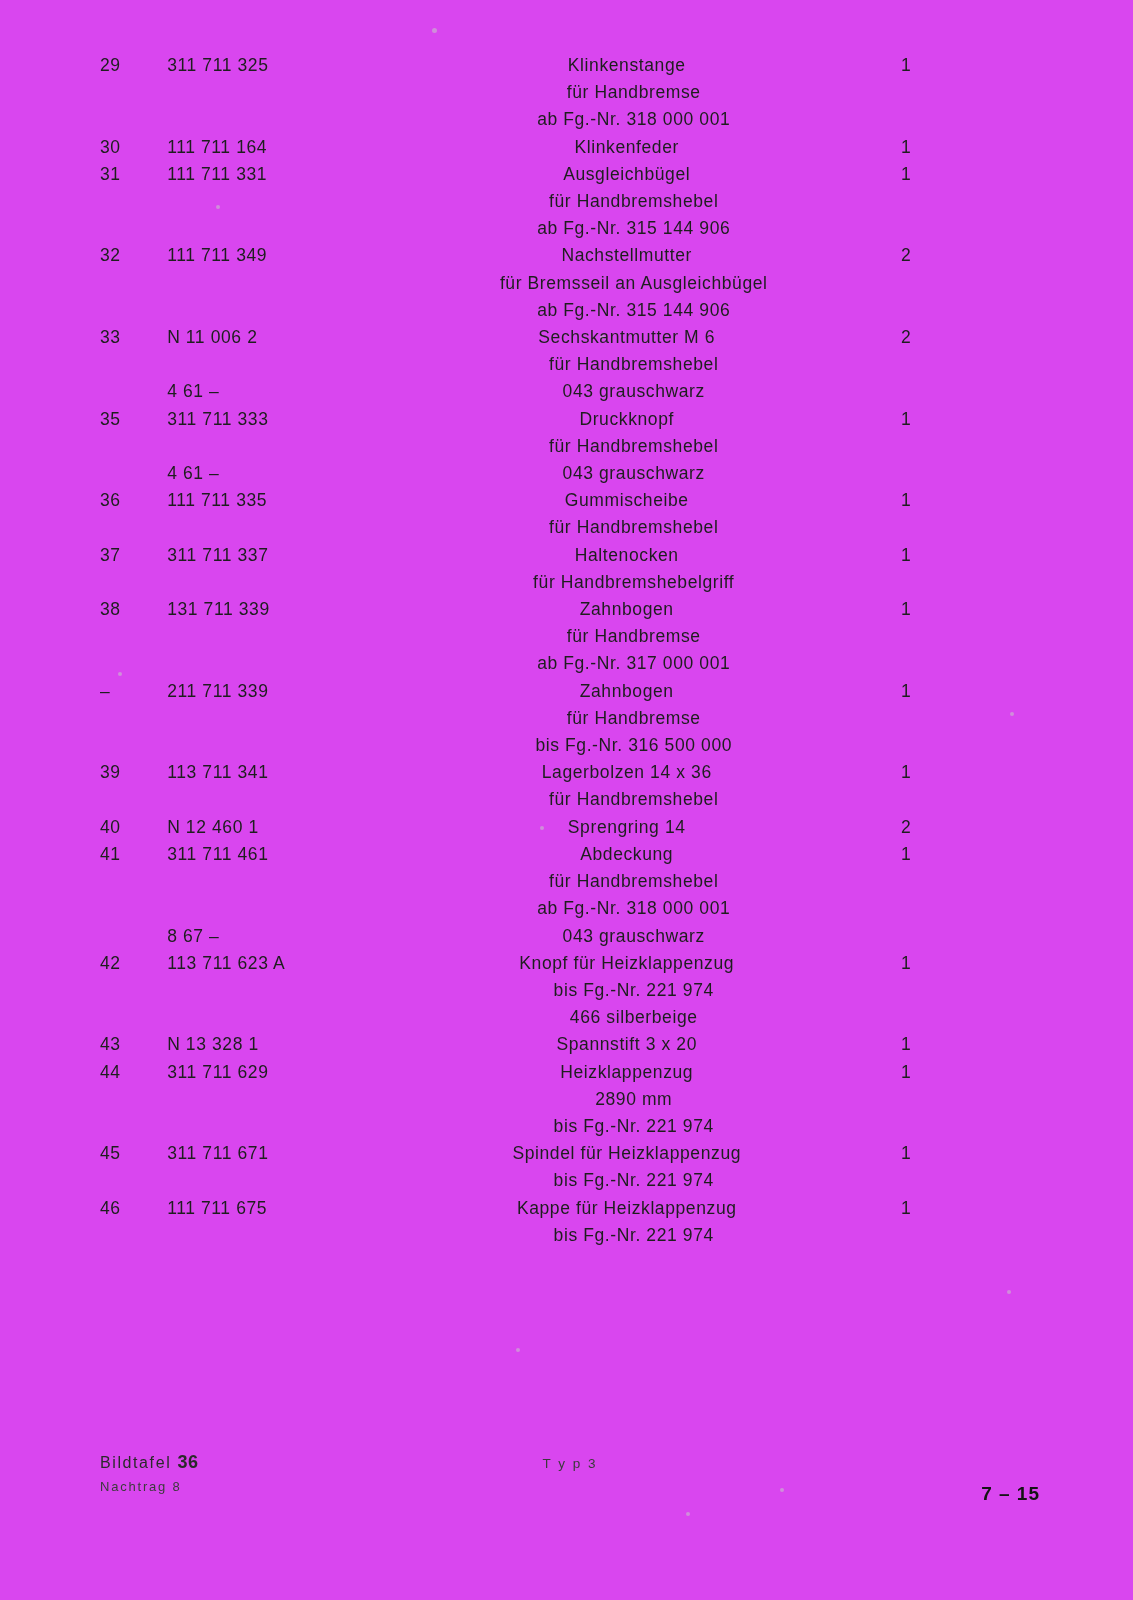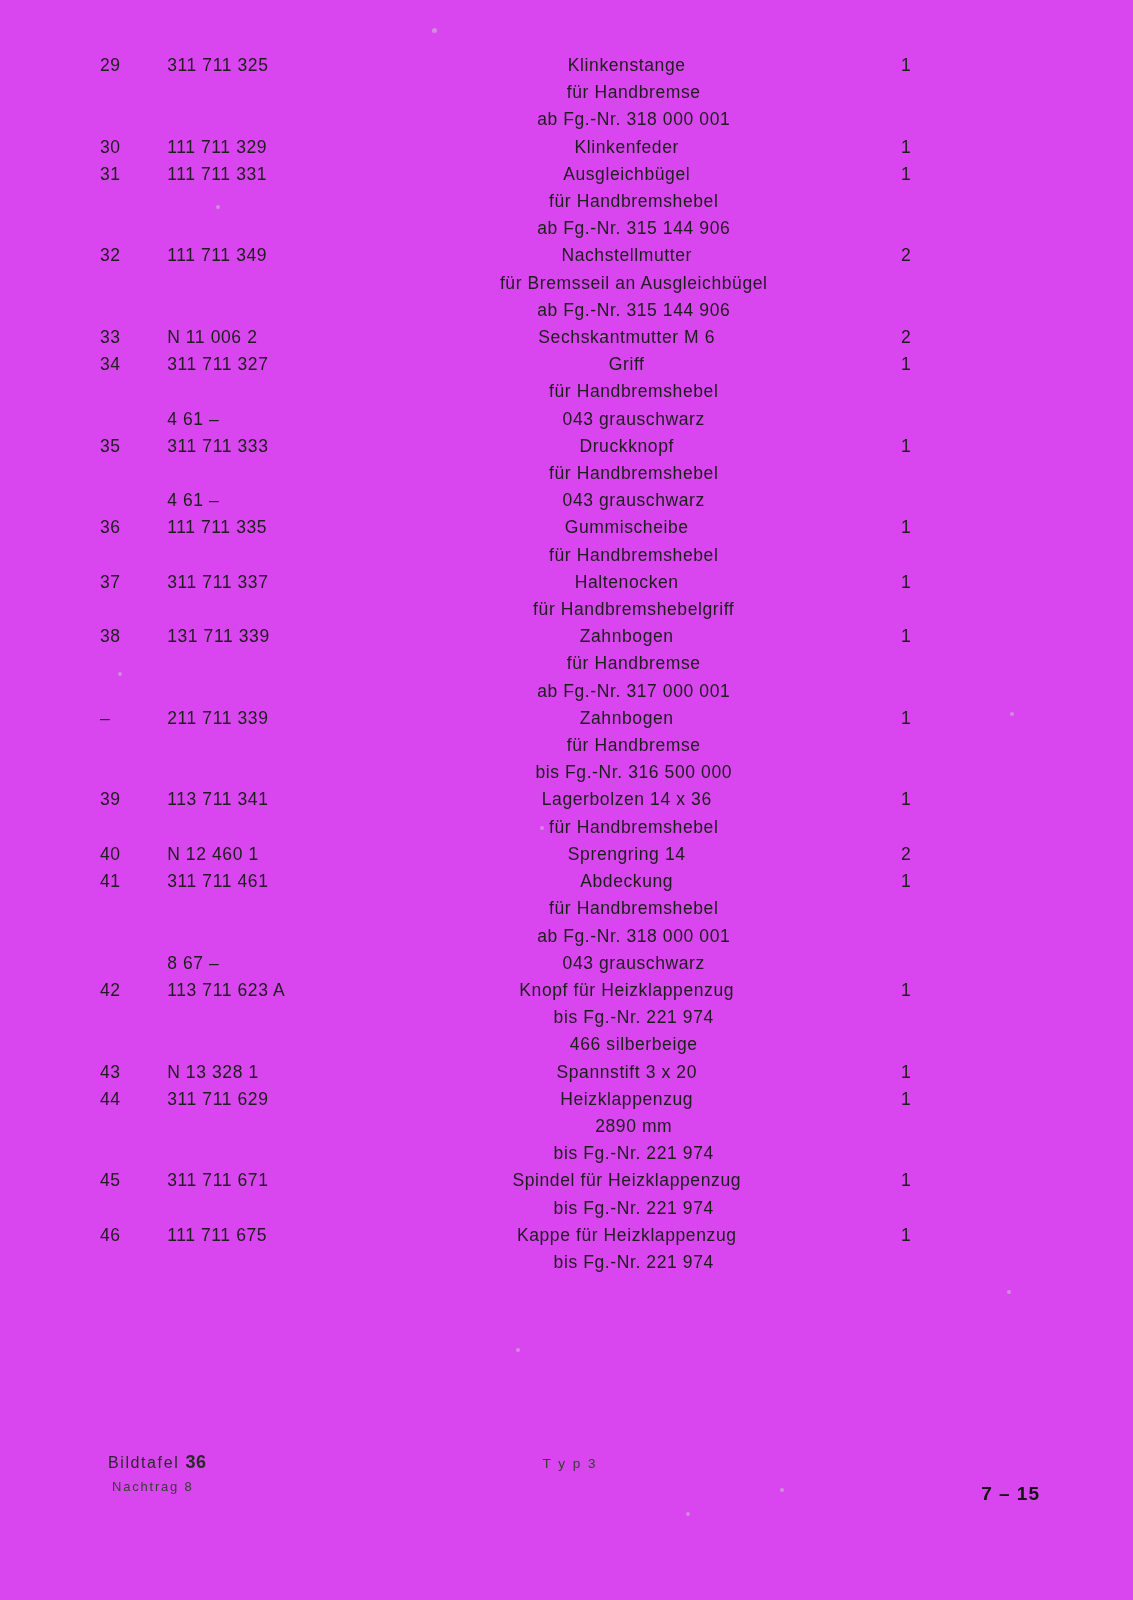--- a/index.html
+++ b/index.html
@@ -63,35 +63,33 @@
     bottom: 88px;
     height: 60px;
   }
   .footer-left {
     position: absolute;
     left: 0;
     top: 0;
     font-size: 16px;
     letter-spacing: 1.6px;
     color: #2a2a2a;
-    margin-left: 8px;
   }
   .footer-left .bold {
     font-weight: 700;
     font-size: 18px;
     letter-spacing: .5px;
   }
   .footer-sub {
     position: absolute;
     left: 0;
     top: 27px;
     font-size: 13px;
     letter-spacing: 1.8px;
     color: #3b3b3b;
-    margin-left: 12px;
   }
   .footer-center {
     position: absolute;
     left: 50%;
     transform: translateX(-50%);
     top: 4px;
     font-size: 13.5px;
     letter-spacing: 2px;
     color: #3b3b3b;
   }
@@ -137,21 +135,21 @@
           <td class="col-qty"></td>
         </tr>
         <tr>
           <td class="col-pos"></td>
           <td class="col-num"></td>
           <td class="col-desc" style="padding-left: 14px;">ab Fg.-Nr. 318 000 001</td>
           <td class="col-qty"></td>
         </tr>
         <tr>
           <td class="col-pos">30</td>
-          <td class="col-num">111 711 329</td>
+          <td class="col-num">111 711 164</td>
           <td class="col-desc">Klinkenfeder</td>
           <td class="col-qty">1</td>
         </tr>
         <tr>
           <td class="col-pos">31</td>
           <td class="col-num">111 711 331</td>
           <td class="col-desc">Ausgleichbügel</td>
           <td class="col-qty">1</td>
         </tr>
         <tr>
@@ -182,26 +180,20 @@
           <td class="col-pos"></td>
           <td class="col-num"></td>
           <td class="col-desc" style="padding-left: 14px;">ab Fg.-Nr. 315 144 906</td>
           <td class="col-qty"></td>
         </tr>
         <tr>
           <td class="col-pos">33</td>
           <td class="col-num">N 11 006 2</td>
           <td class="col-desc">Sechskantmutter M 6</td>
           <td class="col-qty">2</td>
-        </tr>
-        <tr>
-          <td class="col-pos">34</td>
-          <td class="col-num">311 711 327</td>
-          <td class="col-desc">Griff</td>
-          <td class="col-qty">1</td>
         </tr>
         <tr>
           <td class="col-pos"></td>
           <td class="col-num"></td>
           <td class="col-desc" style="padding-left: 14px;">für Handbremshebel</td>
           <td class="col-qty"></td>
         </tr>
         <tr>
           <td class="col-pos"></td>
           <td class="col-num notation">4 61 –</td>

